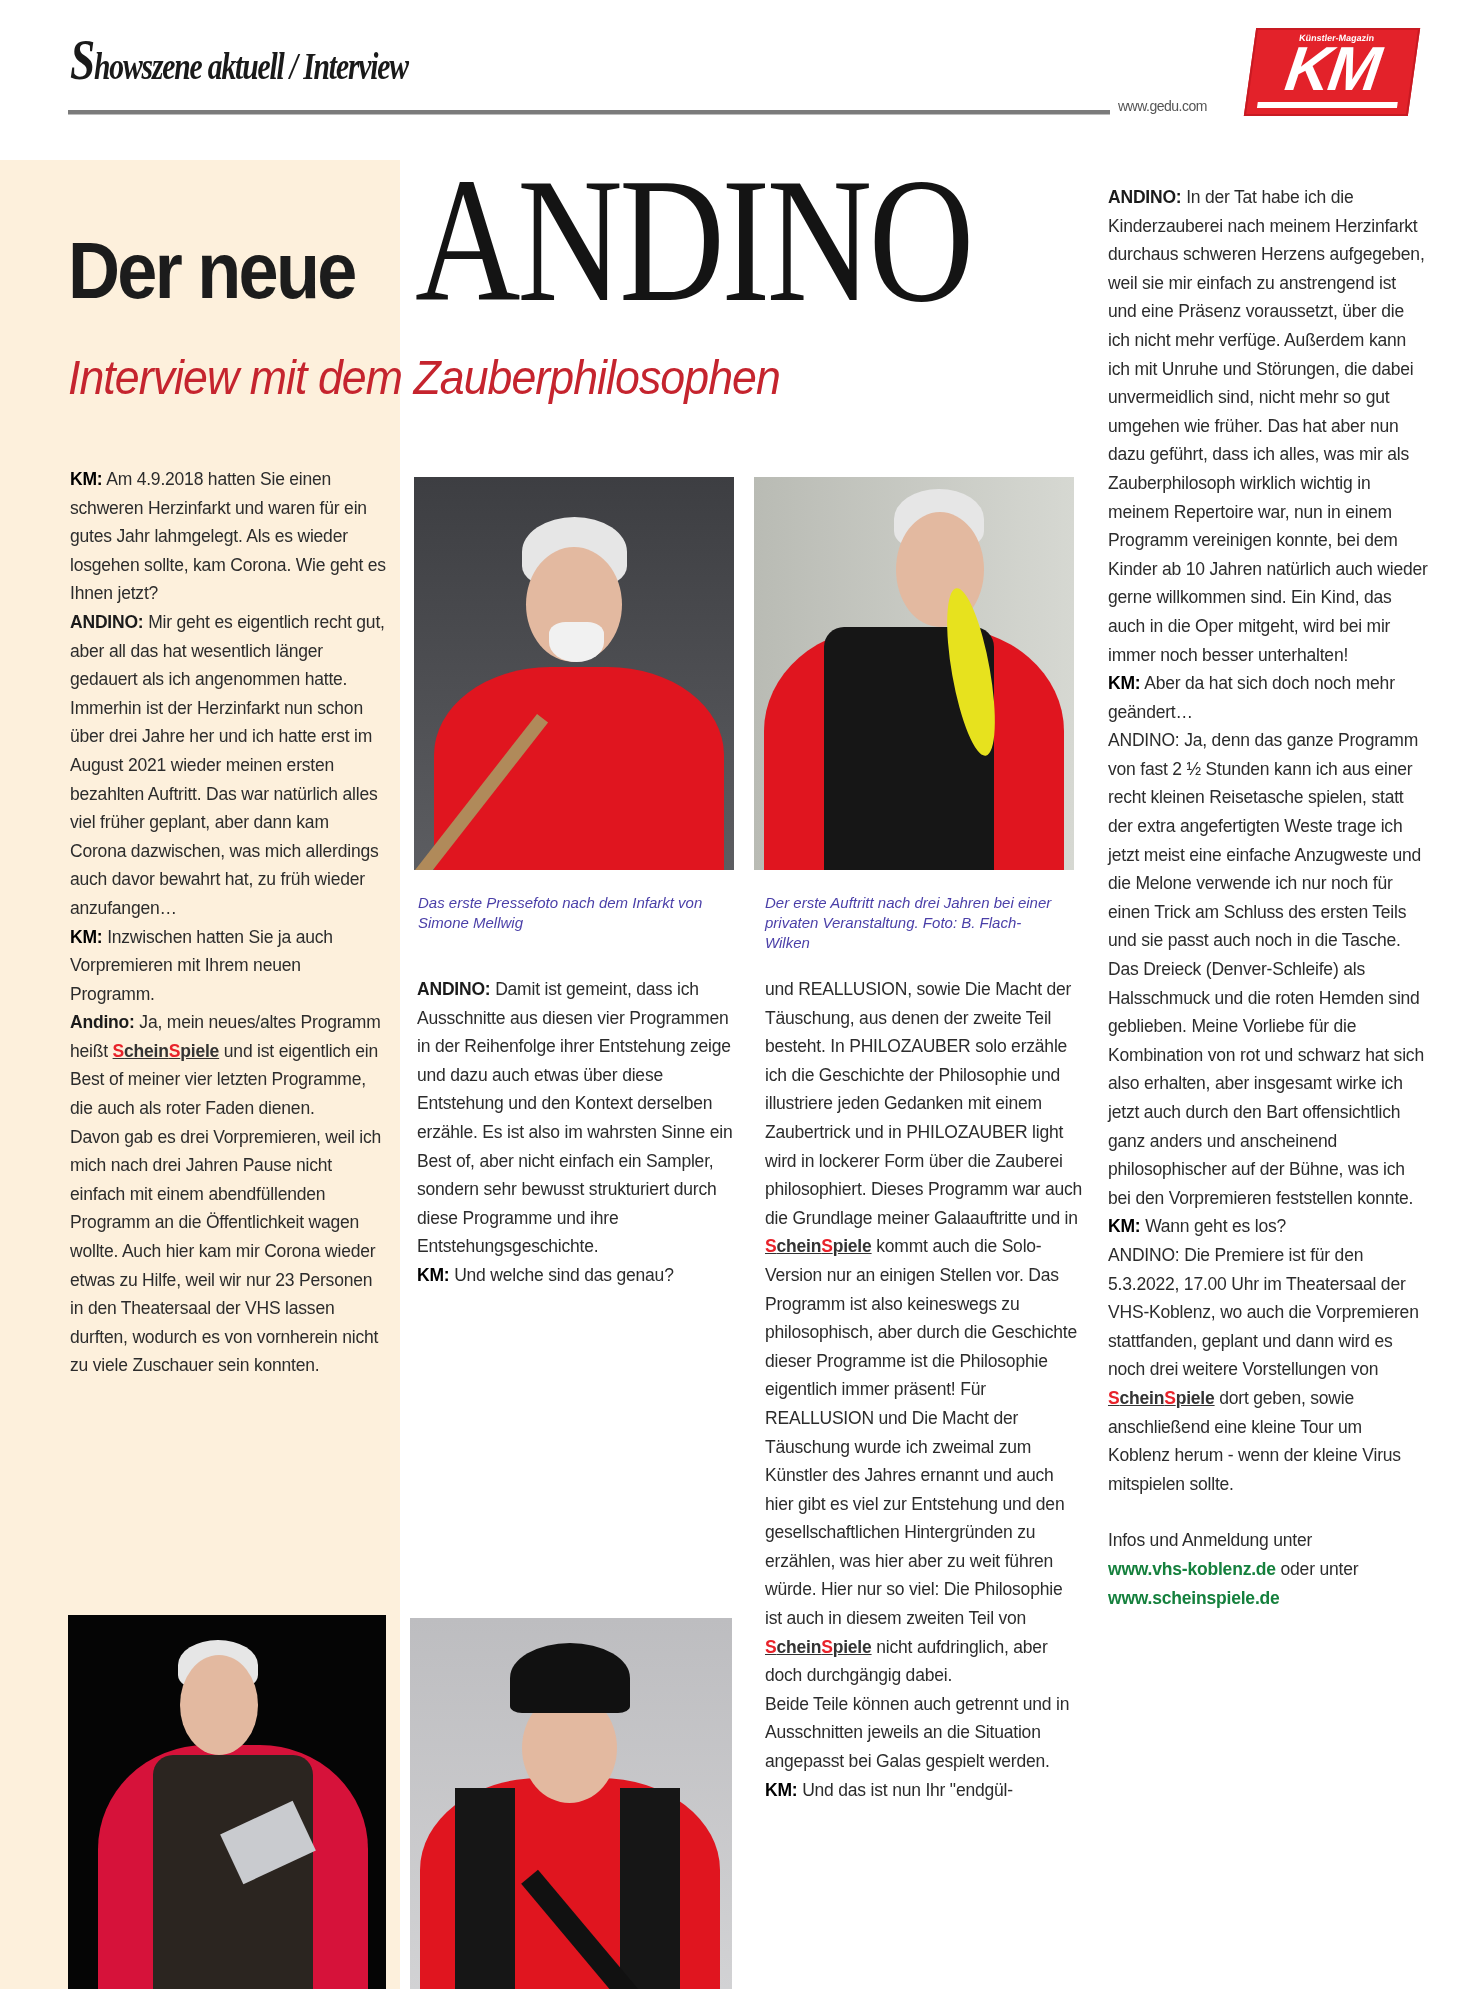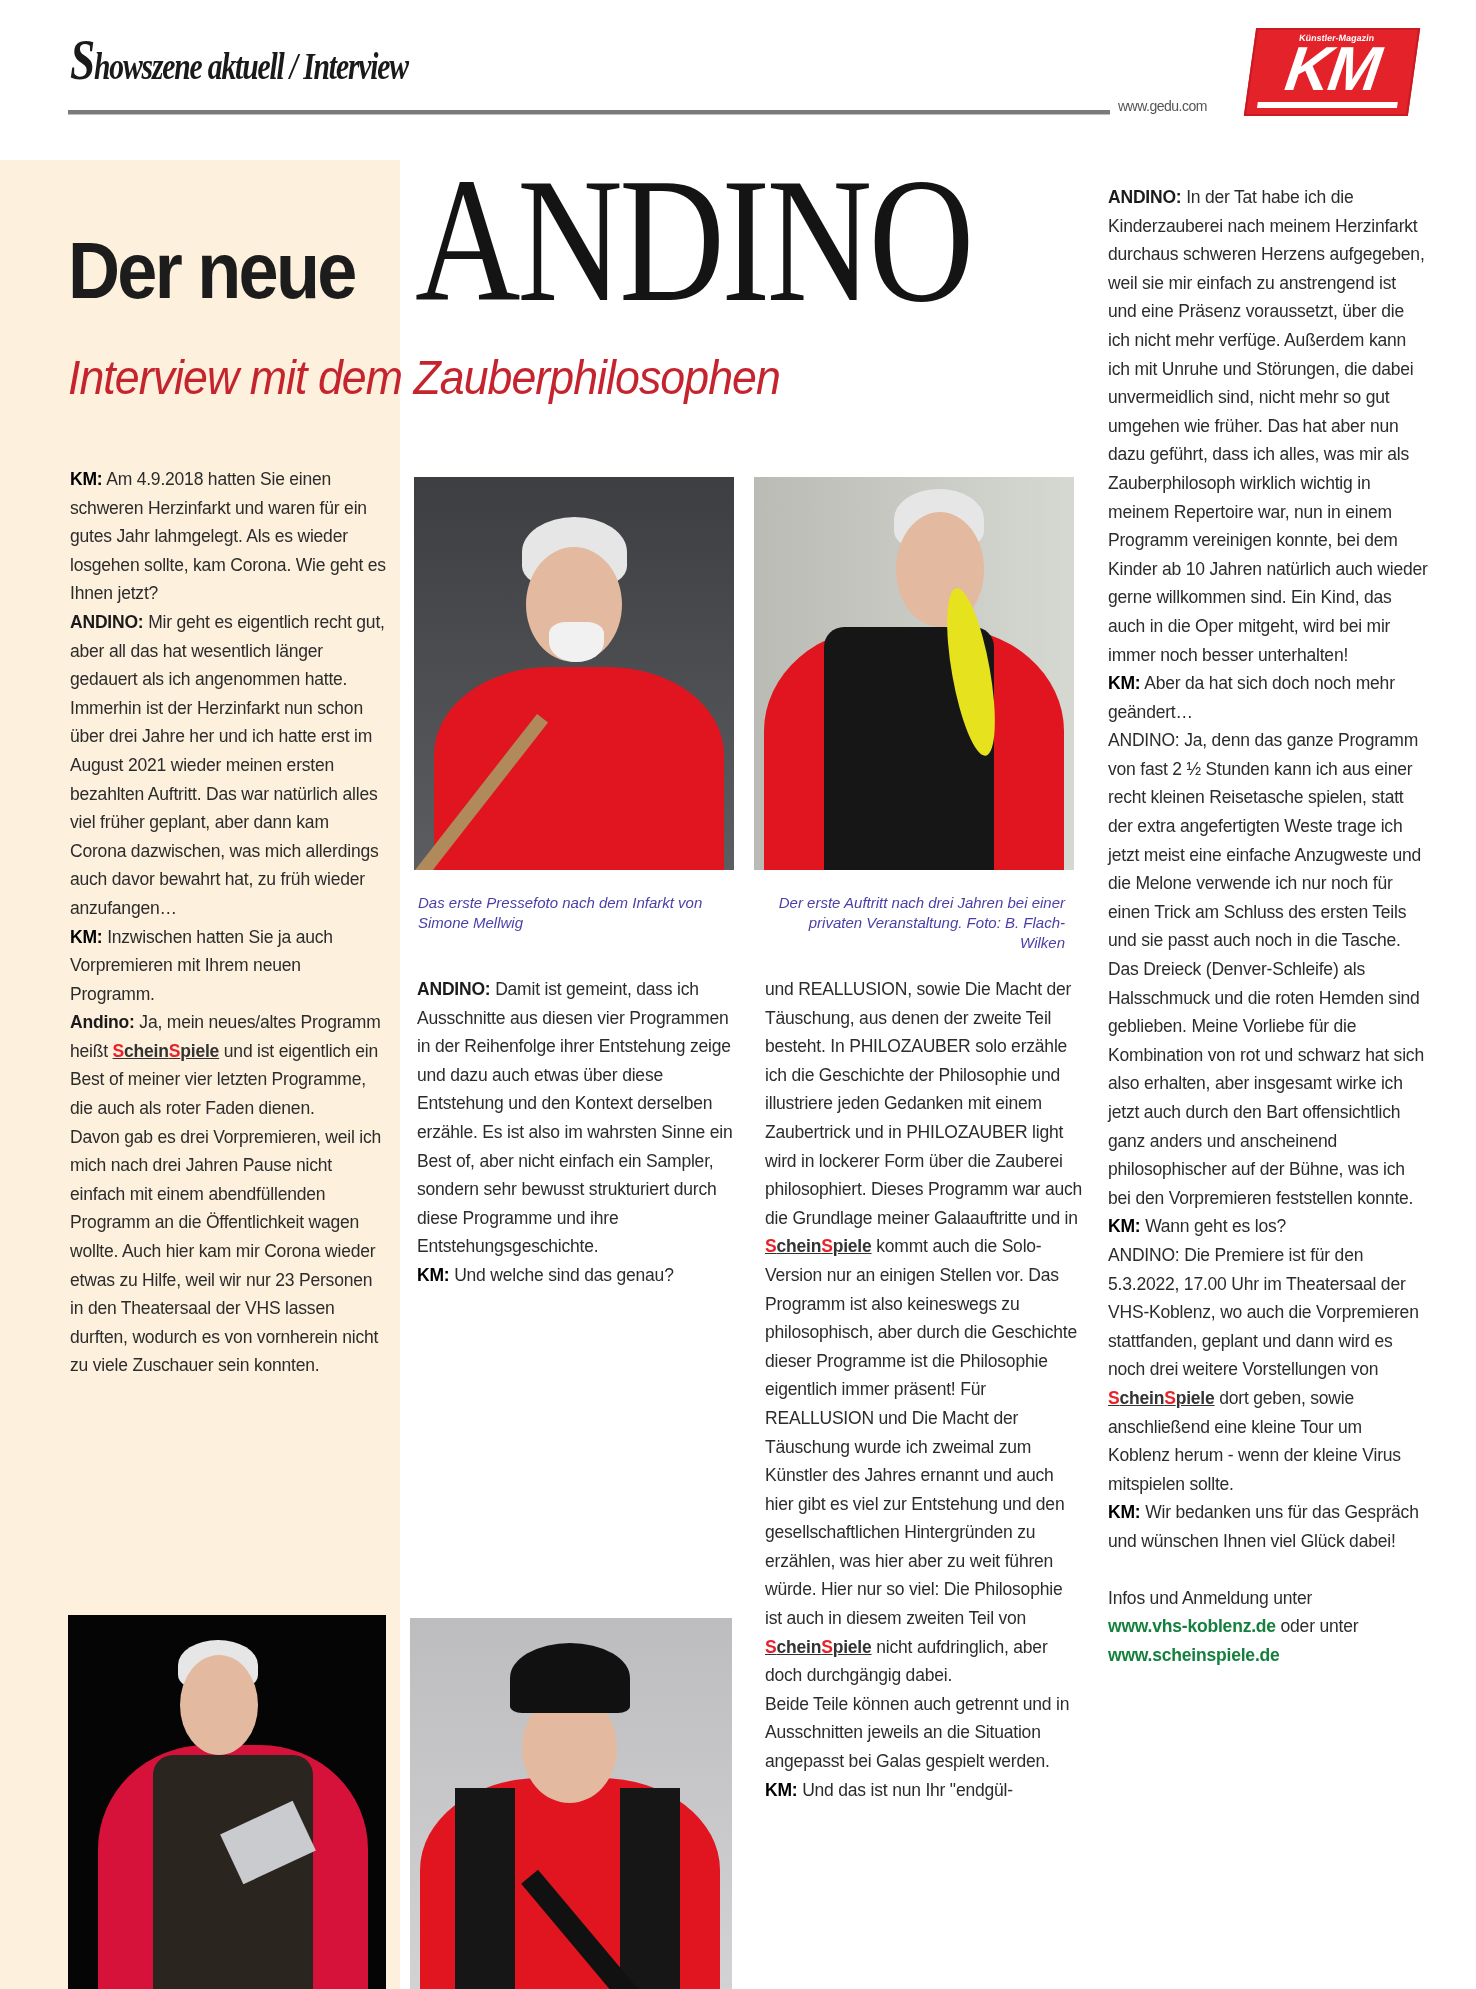--- a/index.html
+++ b/index.html
@@ -93,21 +93,21 @@
   <div class="stick" style="left:60px; top:220px; width:14px; height:200px;"></div>
 </div>
 <div class="abs photo p2">
   <div class="fig-shirt" style="left:10px; top:150px; width:300px; height:260px;"></div>
   <div class="fig-vest" style="left:70px; top:150px; width:170px; height:250px; border-radius:20px 20px 0 0;"></div>
   <div class="fig-hair" style="left:140px; top:12px; width:90px; height:60px;"></div>
   <div class="fig-head" style="left:142px; top:35px; width:88px; height:115px;"></div>
   <div class="feather" style="left:198px; top:110px; width:38px; height:170px;"></div>
 </div>
 <div class="abs caption" style="left:418px; top:893px; width:300px;">Das erste Pressefoto nach dem Infarkt von Simone Mellwig</div>
-<div class="abs caption" style="left:765px; top:893px; width:300px;text-align:right;">Der erste Auftritt nach drei Jahren bei einer privaten Veranstaltung. Foto: B. Flach-Wilken</div>
+<div class="abs caption" style="left:765px; top:893px; width:300px;">Der erste Auftritt nach drei Jahren bei einer privaten Veranstaltung. Foto: B. Flach-Wilken</div>
 
 <div class="abs col" style="left:417px; top:975px; width:318px;">
   <p><span class="an">ANDINO:</span> <span>Damit ist gemeint, dass ich Ausschnitte aus diesen vier Programmen in der Reihenfolge ihrer Entstehung zeige und dazu auch etwas über diese Entstehung und den Kontext derselben erzähle. Es ist also im wahrsten Sinne ein Best of, aber nicht einfach ein Sampler, sondern sehr bewusst strukturiert durch diese Programme und ihre Entstehungsgeschichte.</span></p>
   <p><span class="km">KM:</span> <span>Und welche sind das genau?</span></p>
 </div>
 
 <div class="abs photo p3">
   <div class="fig-shirt" style="left:30px; top:130px; width:270px; height:260px; background:#d6123a;"></div>
   <div class="fig-vest" style="left:85px; top:140px; width:160px; height:240px; background:#2b2520; border-radius:20px 20px 0 0;"></div>
   <div class="fig-hair" style="left:110px; top:25px; width:80px; height:50px;"></div>
@@ -128,15 +128,14 @@
   <p><span>Beide Teile können auch getrennt und in Ausschnitten jeweils an die Situation angepasst bei Galas gespielt werden.</span></p>
   <p><span class="km">KM:</span> <span>Und das ist nun Ihr "endgül-</span></p>
 </div>
 
 <div class="abs col" style="left:1108px; top:183px; width:320px;">
   <p><span class="an">ANDINO:</span> <span>In der Tat habe ich die Kinderzauberei nach meinem Herzinfarkt durchaus schweren Herzens aufgegeben, weil sie mir einfach zu anstrengend ist und eine Präsenz voraussetzt, über die ich nicht mehr verfüge. Außerdem kann ich mit Unruhe und Störungen, die dabei unvermeidlich sind, nicht mehr so gut umgehen wie früher. Das hat aber nun dazu geführt, dass ich alles, was mir als Zauberphilosoph wirklich wichtig in meinem Repertoire war, nun in einem Programm vereinigen konnte, bei dem Kinder ab 10 Jahren natürlich auch wieder gerne willkommen sind. Ein Kind, das auch in die Oper mitgeht, wird bei mir immer noch besser unterhalten!</span></p>
   <p><span class="km">KM:</span> <span>Aber da hat sich doch noch mehr geändert…</span></p>
   <p><span>ANDINO:</span> <span>Ja, denn das ganze Programm von fast 2 ½ Stunden kann ich aus einer recht kleinen Reisetasche spielen, statt der extra angefertigten Weste trage ich jetzt meist eine einfache Anzugweste und die Melone verwende ich nur noch für einen Trick am Schluss des ersten Teils und sie passt auch noch in die Tasche. Das Dreieck (Denver-Schleife) als Halsschmuck und die roten Hemden sind geblieben. Meine Vorliebe für die Kombination von rot und schwarz hat sich also erhalten, aber insgesamt wirke ich jetzt auch durch den Bart offensichtlich ganz anders und anscheinend philosophischer auf der Bühne, was ich bei den Vorpremieren feststellen konnte.</span></p>
   <p><span class="km">KM:</span> <span>Wann geht es los?</span></p>
   <p><span>ANDINO:</span> <span>Die Premiere ist für den 5.3.2022, 17.00 Uhr im Theatersaal der VHS-Koblenz, wo auch die Vorpremieren stattfanden, geplant und dann wird es noch drei weitere Vorstellungen von</span> <span class="brand"><span class="s">S</span><span>chein</span><span class="s">S</span><span>piele</span></span> <span>dort geben, sowie anschließend eine kleine Tour um Koblenz herum - wenn der kleine Virus mitspielen sollte.</span></p>
-  <p><span class="km">KM:</span> <span>Wir bedanken uns für das Gespräch und wünschen Ihnen viel Glück dabei!</span></p>
   <p style="margin-top:28px;"><span>Infos und Anmeldung unter</span><br><span class="url">www.vhs-koblenz.de</span> <span>oder unter</span><br><span class="url">www.scheinspiele.de</span></p>
 </div>
 
 </body></html>

